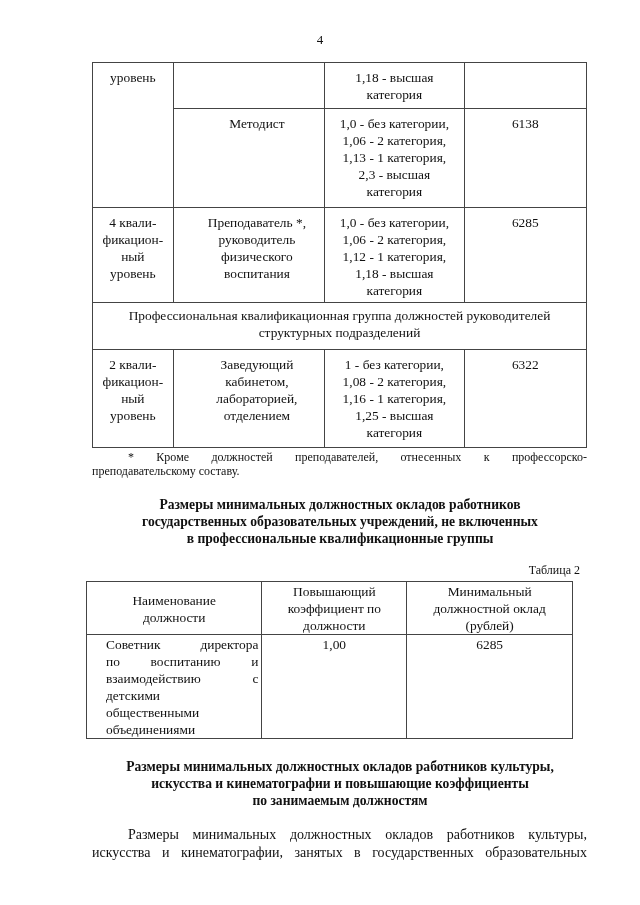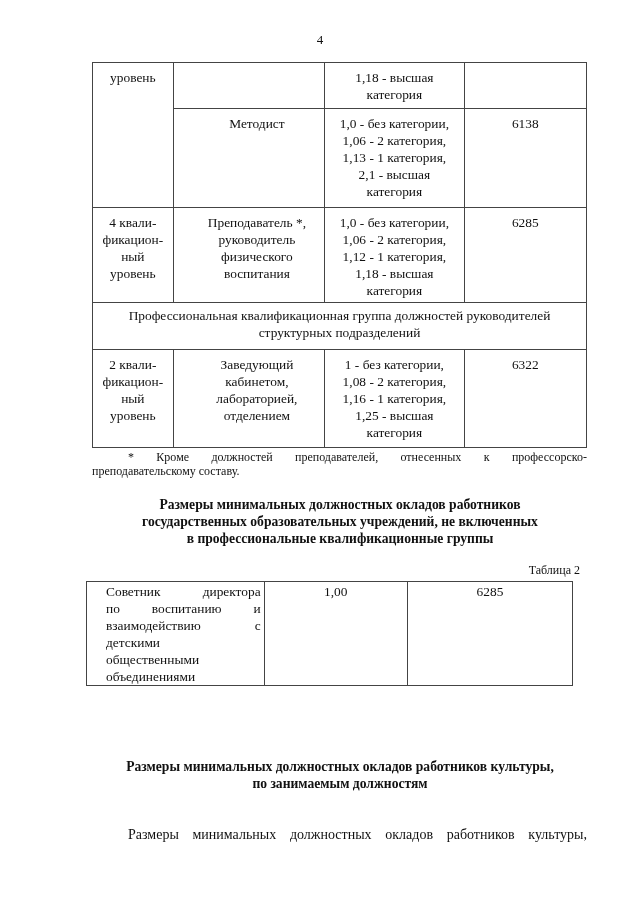--- a/index.html
+++ b/index.html
@@ -145,21 +145,21 @@
     <td class="c4"></td>
   </tr>
   <tr style="height:99px;">
     <td class="c2 cell-lines">
       <span>Методист</span>
     </td>
     <td class="c3 cell-lines">
       <span>1,0 - без категории,</span>
       <span>1,06 - 2 категория,</span>
       <span>1,13 - 1 категория,</span>
-      <span>2,1 - высшая</span>
+      <span>2,3 - высшая</span>
       <span>категория</span>
     </td>
     <td class="c4">6138</td>
   </tr>
   <tr style="height:95px;">
     <td class="c1 cell-lines">
       <span>4 квали-</span>
       <span>фикацион-</span>
       <span>ный</span>
       <span>уровень</span>
@@ -226,35 +226,53 @@
 <div class="heading" id="h1">
   <span>Размеры минимальных должностных окладов работников</span>
   <span>государственных образовательных учреждений, не включенных</span>
   <span>в профессиональные квалификационные группы</span>
 </div>
 
 <div class="table-label">Таблица 2</div>
 
 <table id="t2">
   <tbody>
+      <tr>
+    <td class="k1 h cell-lines">
+      <span>Наименование</span>
+      <span>должности</span>
+    </td>
+    <td class="k2 h cell-lines">
+      <span>Повышающий</span>
+      <span>коэффициент по</span>
+      <span>должности</span>
+    </td>
+    <td class="k3 h cell-lines">
+      <span>Минимальный</span>
+      <span>должностной оклад</span>
+      <span>(рублей)</span>
+    </td>
+  </tr>
   <tr>
     <td class="k1 name-cell">
       <span class="just">Советник директора</span>
       <span class="just">по воспитанию и</span>
       <span class="just">взаимодействию с</span>
       <span class="plain">детскими</span>
       <span class="plain">общественными</span>
       <span class="plain">объединениями</span>
     </td>
     <td class="k2">1,00</td>
     <td class="k3">6285</td>
   </tr>
 </tbody>
   </table>
 
 <div class="heading" id="h2">
   <span>Размеры минимальных должностных окладов работников культуры,</span>
+  <span>искусства и кинематографии и повышающие коэффициенты</span>
   <span>по занимаемым должностям</span>
 </div>
 
 <div class="para">
   <span class="p1">Размеры минимальных должностных окладов работников культуры,</span>
+  <span class="p2">искусства и кинематографии, занятых в государственных образовательных</span>
 </div>
 
 </body></html>

